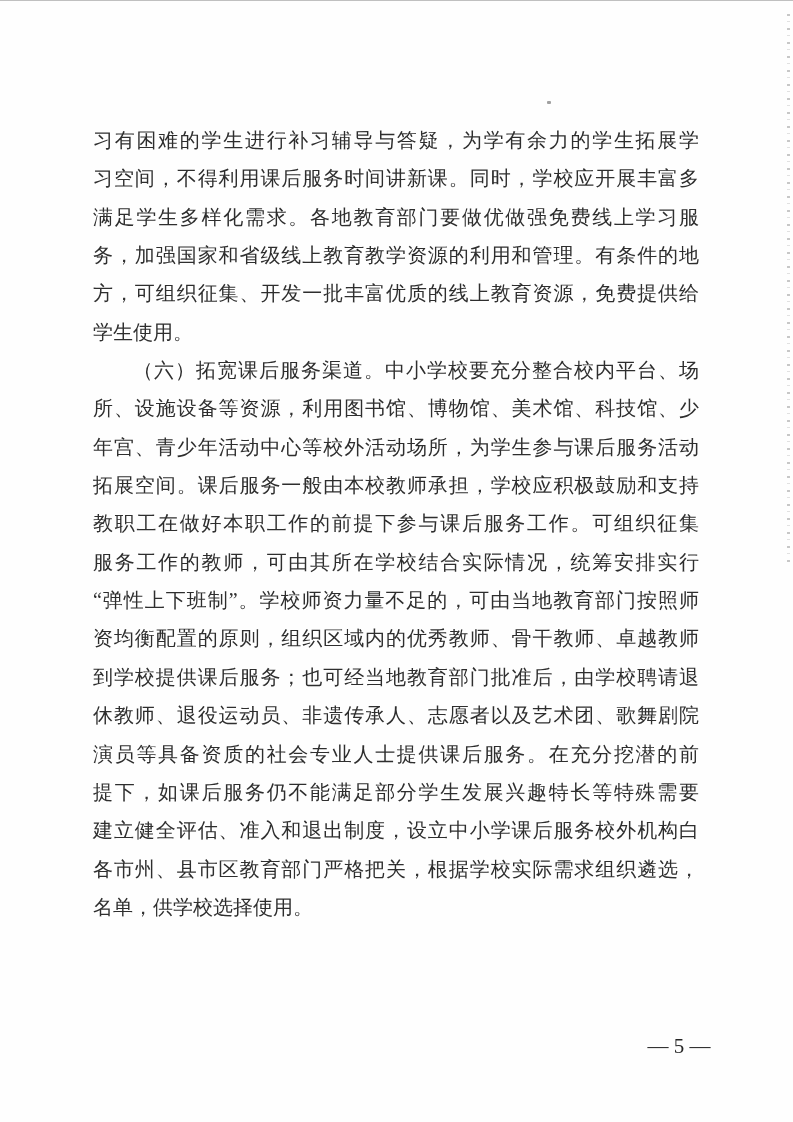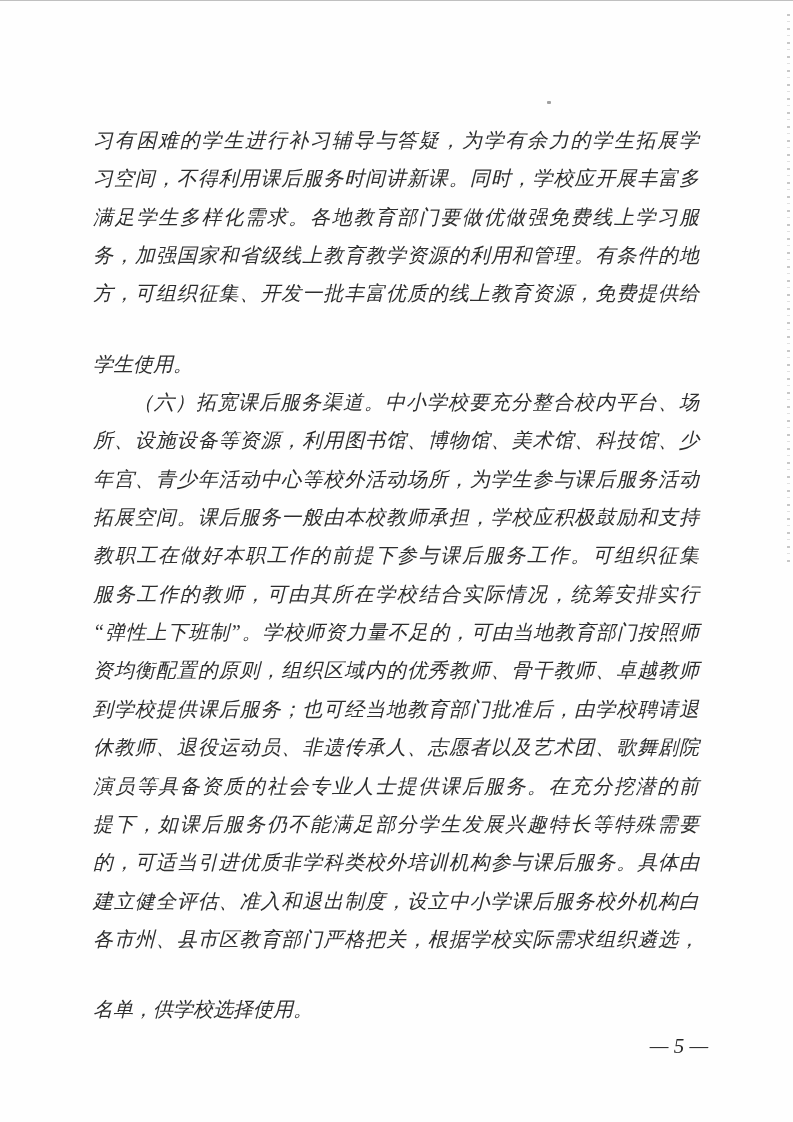--- a/index.html
+++ b/index.html
@@ -11,21 +11,20 @@
     height: 1122px;
     position: relative;
     background: #ffffff;
     overflow: hidden;
     font-family: "Liberation Serif", "DejaVu Serif", serif;
   }
   .page {
     position: absolute;
     inset: 0;
     background: #fefefe;
-    font-style: italic;
   }
   
   .top-edge-line {
     position: absolute;
     top: 0; left: 0;
     width: 100%; height: 1px;
     background: #b5b5b5;
     opacity: .85;
   }
   .right-noise {
@@ -62,21 +61,20 @@
   .paragraph { margin: 0; padding: 0; }
   .line {
     text-align: justify;
     text-align-last: justify;
     text-justify: inter-character;
     height: 38.35px;
     white-space: normal;
   }
   .line.para-last {
     text-align-last: left;
-    margin-top: 32px;
   }
   .line.line-indent {
     text-indent: 2em;
   }
   
   .page-number {
     position: absolute;
     left: 637px;
     top: 1034px;
     width: 84px;
@@ -111,21 +109,20 @@
       <div class="line">年宫、青少年活动中心等校外活动场所，为学生参与课后服务活动</div>
       <div class="line">拓展空间。课后服务一般由本校教师承担，学校应积极鼓励和支持</div>
       <div class="line">教职工在做好本职工作的前提下参与课后服务工作。可组织征集</div>
       <div class="line">服务工作的教师，可由其所在学校结合实际情况，统筹安排实行</div>
       <div class="line">“弹性上下班制”。学校师资力量不足的，可由当地教育部门按照师</div>
       <div class="line">资均衡配置的原则，组织区域内的优秀教师、骨干教师、卓越教师</div>
       <div class="line">到学校提供课后服务；也可经当地教育部门批准后，由学校聘请退</div>
       <div class="line">休教师、退役运动员、非遗传承人、志愿者以及艺术团、歌舞剧院</div>
       <div class="line">演员等具备资质的社会专业人士提供课后服务。在充分挖潜的前</div>
       <div class="line">提下，如课后服务仍不能满足部分学生发展兴趣特长等特殊需要</div>
-      <div class="line">的，可适当引进优质非学科类校外培训机构参与课后服务。具体由</div>
       <div class="line">建立健全评估、准入和退出制度，设立中小学课后服务校外机构白</div>
       <div class="line">各市州、县市区教育部门严格把关，根据学校实际需求组织遴选，</div>
       <div class="line para-last">名单，供学校选择使用。</div>
     </section>
 
   </main>
 
   <div class="page-number">— 5 —</div>
 
 </div>

